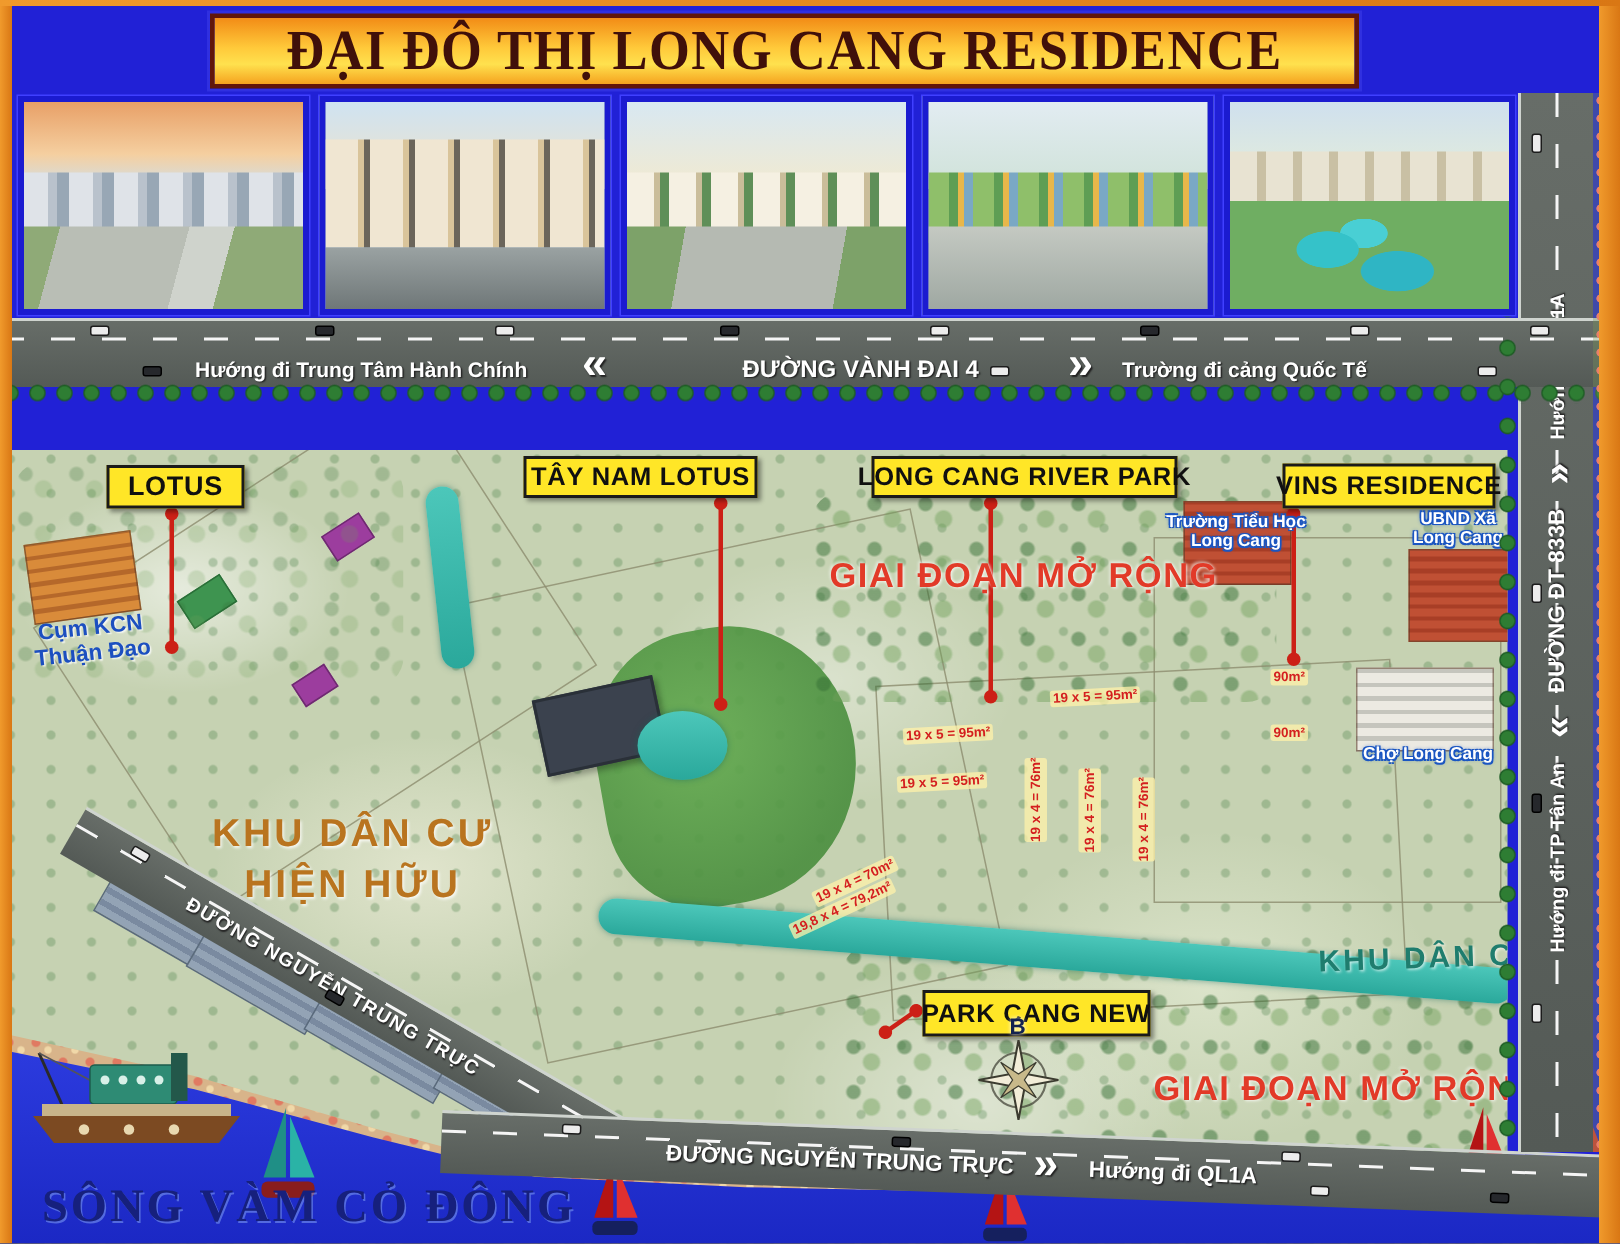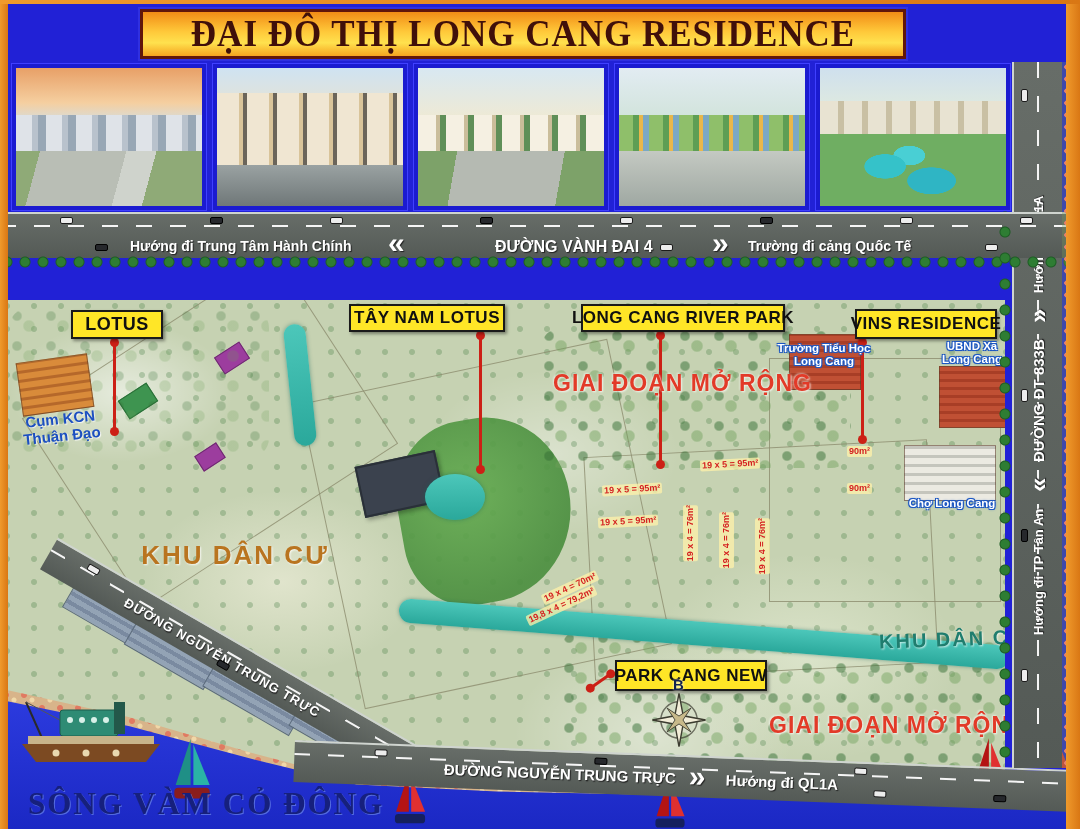--- a/index.html
+++ b/index.html
@@ -290,20 +290,21 @@
       <span>UBND Xã</span><br>
       <span>Long Cang</span>
     </div>
     <div class="bluetag" style="left:895px;top:197px;width:112px;">Chợ Long Cang</div>
     <div class="kcntext" style="left:4px;top:110px;width:112px;">
       <span>Cụm KCN</span><br>
       <span>Thuận Đạo</span>
     </div>
     <div class="khudancu" style="left:128px;top:238px;width:212px;">
       <span>KHU DÂN CƯ</span><br>
+      <span>HIỆN HỮU</span>
     </div>
     <div class="khudancu-e" style="left:878px;top:328px;">KHU DÂN CƯ</div>
 
     <div class="compass-b" style="left:672px;top:376px;">B</div>
     <svg class="compass" style="left:650px;top:392px;" width="56" height="56" viewBox="0 0 40 40">
       <circle cx="20" cy="20" r="13" fill="none" stroke="#3c3c30" stroke-width="1" opacity=".7"></circle>
       <polygon points="20,1 23,17 39,20 23,23 20,39 17,23 1,20 17,17" fill="#f2edd8" stroke="#3c3c30" stroke-width="1"></polygon>
       <polygon points="20,8 22,18 32,20 22,22 20,32 18,22 8,20 18,18" fill="#c8b98a" stroke="#3c3c30" stroke-width=".6" transform="rotate(45 20 20)"></polygon>
     </svg>
   </div>

